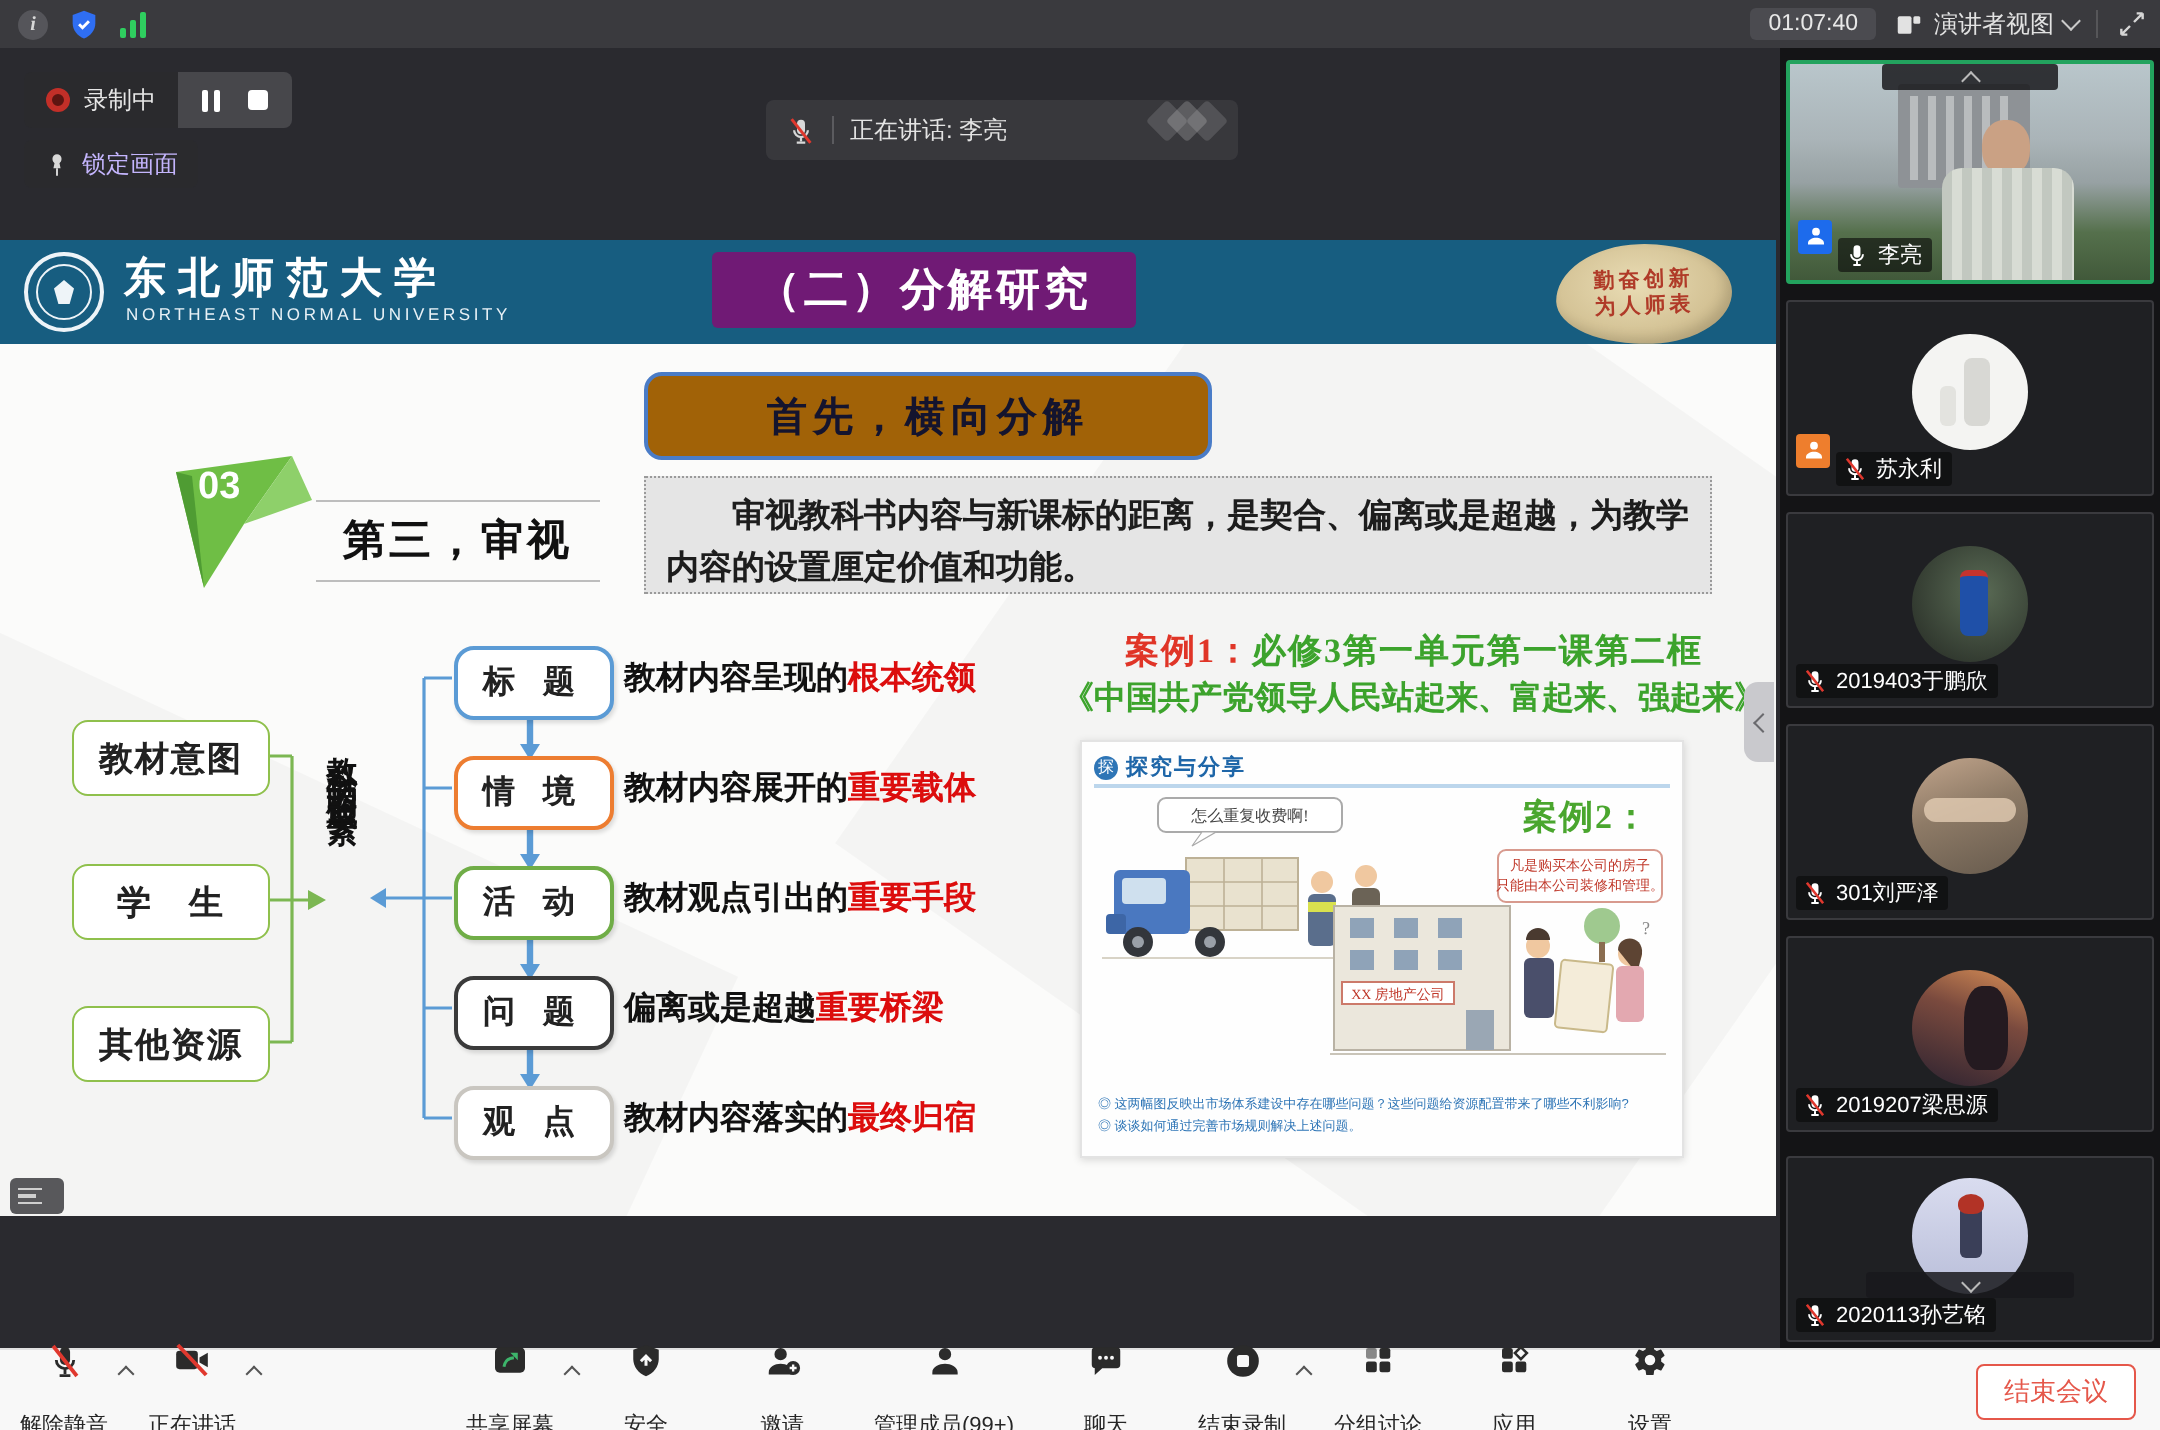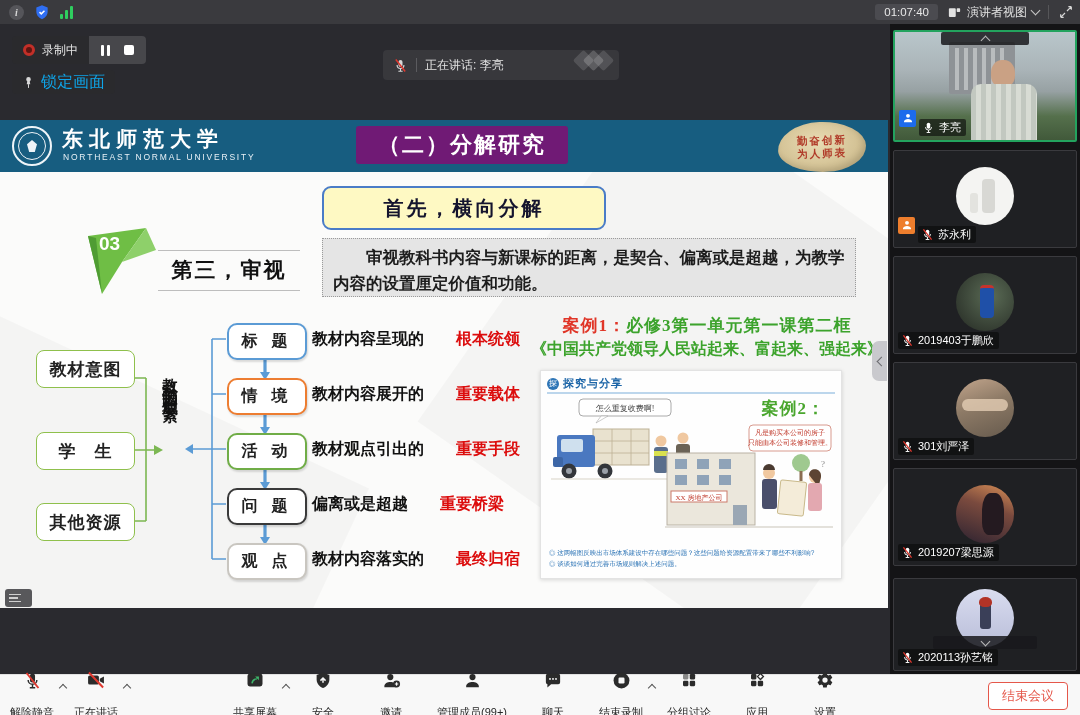--- a/index.html
+++ b/index.html
@@ -31,21 +31,21 @@
 
   .recbar{position:absolute;left:12px;top:12px;height:28px;display:flex;z-index:30;}
   .rec-main{background:#2a2a2d;border-radius:4px 0 0 4px;display:flex;align-items:center;gap:7px;padding:0 11px;}
   .rec-dot{width:12px;height:12px;border-radius:50%;border:3px solid #c22f28;background:#5d1511;box-sizing:border-box;}
   .rec-txt{color:#e6e6e6;font-size:12px;}
   .rec-ctl{background:#47474b;border-radius:0 4px 4px 0;display:flex;align-items:center;gap:14px;padding:0 12px;}
   .pauseico{display:flex;gap:3px;}
   .pauseico i{width:3px;height:11px;background:#fff;display:block;border-radius:1px;}
   .stopico{width:10px;height:10px;background:#fff;border-radius:2px;}
   .lockbtn{position:absolute;left:12px;top:46px;height:24px;background:#2a2a2dE0;border-radius:4px;
-    display:flex;align-items:center;gap:6px;padding:0 10px;color:#0ea5e9;font-size:16px;z-index:30;}
+    display:flex;align-items:center;gap:6px;padding:0 10px;color:#c4b5fd;font-size:12px;z-index:30;}
   .speaking{position:absolute;left:383px;top:26px;width:216px;height:30px;background:rgba(58,58,62,.92);
     border-radius:4px;display:flex;align-items:center;gap:8px;padding:0 10px;z-index:30;color:#e3e3e3;font-size:12px;}
   .spk-div{width:1px;height:14px;background:#5b5b5f;}
   .diamonds{position:absolute;right:8px;top:3px;display:flex;}
   .diamonds i{width:15px;height:15px;background:#ffffff22;transform:rotate(45deg);margin-left:-5px;border-radius:2px;}
 
   .annot-btn{position:absolute;left:5px;top:565px;width:23px;height:18px;background:#3c3c40d9;border-radius:3px;
     display:flex;flex-direction:column;justify-content:center;gap:2px;padding-left:4px;z-index:30;}
   .annot-btn i{display:block;height:1.5px;background:#cfcfcf;}
   .annot-btn i:nth-child(1){width:12px;} .annot-btn i:nth-child(2){width:9px;} .annot-btn i:nth-child(3){width:12px;}
@@ -69,42 +69,42 @@
   .uni-cn{position:absolute;left:62px;top:5px;color:#fff;font-size:21px;font-weight:bold;letter-spacing:6px;}
   .uni-en{position:absolute;left:63px;top:32px;color:#e8f1f6;font-size:8.5px;letter-spacing:1.8px;
     font-family:"Liberation Sans",sans-serif;}
   .sect-title{position:absolute;left:356px;top:6px;width:212px;height:38px;background:#701a75;border-radius:3px;
     color:#fff;font-size:22px;font-weight:bold;letter-spacing:2px;display:flex;align-items:center;justify-content:center;}
   .stone{position:absolute;left:778px;top:2px;width:88px;height:50px;background:radial-gradient(ellipse at 45% 40%,#e9dcb4,#ccb98a 80%);
     border-radius:48% 52% 46% 54%/55% 50% 50% 45%;transform:rotate(-2deg);display:flex;flex-direction:column;
     align-items:center;justify-content:center;box-shadow:inset -3px -3px 6px #00000022;}
   .stone span{color:#b03a28;font-size:10.5px;font-weight:bold;letter-spacing:2px;line-height:1.25;}
 
-  .subtitle-box{position:absolute;left:322px;top:66px;width:280px;height:40px;background:#fef9c3;border:2px solid #4a7cc7;
+  .subtitle-box{position:absolute;left:322px;top:66px;width:280px;height:40px;background:#a16207;border:2px solid #4a7cc7;
     border-radius:9px;display:flex;align-items:center;justify-content:center;font-size:20px;font-weight:bold;
     letter-spacing:3px;color:#14142e;}
   .dotted-box{position:absolute;left:322px;top:118px;width:534px;height:59px;border:1.5px dotted #9a9a9a;background:#e5e5e5;
     box-sizing:border-box;padding:6px 10px;font-size:16.5px;font-weight:600;color:#1d1d1d;line-height:1.6;text-indent:2em;}
 
   .arrow03{position:absolute;left:86px;top:106px;width:72px;height:70px;}
   .step03{position:absolute;left:99px;top:113px;color:#fff;font-size:19px;font-weight:bold;
     font-family:"Liberation Sans",sans-serif;}
   .step-label{position:absolute;left:158px;top:130px;width:142px;border-top:1px solid #bdbdbd;border-bottom:1px solid #bdbdbd;
     padding:5px 0 6px;text-align:center;font-size:21px;font-weight:bold;color:#111;letter-spacing:2px;}
 
   .gbox{position:absolute;left:36px;width:97px;height:36px;background:#fff;border:1.5px solid #8fc04c;border-radius:8px;
     display:flex;align-items:center;justify-content:center;font-size:17px;font-weight:bold;color:#222;letter-spacing:1px;}
   .vert-label{position:absolute;left:156px;top:246px;width:28px;height:186px;writing-mode:vertical-rl;text-orientation:upright;
     font-size:15.5px;font-weight:bold;color:#111;letter-spacing:4px;line-height:28px;}
 
   .ebox{position:absolute;left:227px;width:76px;height:33px;background:#fff;border-radius:10px;border:2px solid #888;
     display:flex;align-items:center;justify-content:center;font-size:16px;font-weight:bold;color:#222;letter-spacing:5px;
     box-shadow:1px 1.5px 2px #00000022;}
   .edesc{position:absolute;left:312px;width:240px;height:33px;display:flex;align-items:center;font-size:16px;font-weight:bold;color:#111;}
-  .edesc b{color:#dc0d0d;margin-left:32px;}
+  .edesc b{color:#dc0d0d;}
   .b-blue{border-color:#5b9bd5;} .b-orange{border-color:#ed7d31;} .b-green{border-color:#70ad47;}
   .b-black{border-color:#3a3a3a;} .b-gray{border-color:#c9c6c0;}
 
   .case1{position:absolute;left:528px;top:194px;width:358px;text-align:center;font-weight:bold;color:#3ca32c;}
   .case1 .l1{font-size:17px;letter-spacing:1px;}
   .case1 .l2{font-size:16px;margin-top:2px;letter-spacing:0;}
   .case1 .red{color:#e03527;}
 
   .tb-card{position:absolute;left:540px;top:250px;width:300px;height:207px;background:#fefefe;border:1px solid #e3e3e3;
     box-shadow:0 1px 4px #00000026;}
@@ -364,21 +364,21 @@
         <polygon points="193,324 185,329 193,334" fill="#5b9bd5"></polygon>
         <g stroke="#5b9bd5" stroke-width="3.2" fill="none">
           <path d="M265 237v15M265 292v15M265 347v15M265 402v15"></path>
         </g>
         <polygon points="260,252 270,252 265,260" fill="#5b9bd5"></polygon>
         <polygon points="260,307 270,307 265,315" fill="#5b9bd5"></polygon>
         <polygon points="260,362 270,362 265,370" fill="#5b9bd5"></polygon>
         <polygon points="260,417 270,417 265,425" fill="#5b9bd5"></polygon>
       </svg>
 
-      <div class="gbox" style="top:230px">教材意图</div>
+      <div class="gbox" style="top:240px">教材意图</div>
       <div class="gbox" style="top:312px">学　生</div>
       <div class="gbox" style="top:383px">其他资源</div>
       <div class="vert-label">教科书的构成要素</div>
 
       <div class="ebox b-blue" style="top:203px">标 题</div>
       <div class="ebox b-orange" style="top:258px">情 境</div>
       <div class="ebox b-green" style="top:313px">活 动</div>
       <div class="ebox b-black" style="top:368px">问 题</div>
       <div class="ebox b-gray" style="top:423px">观 点</div>
 

